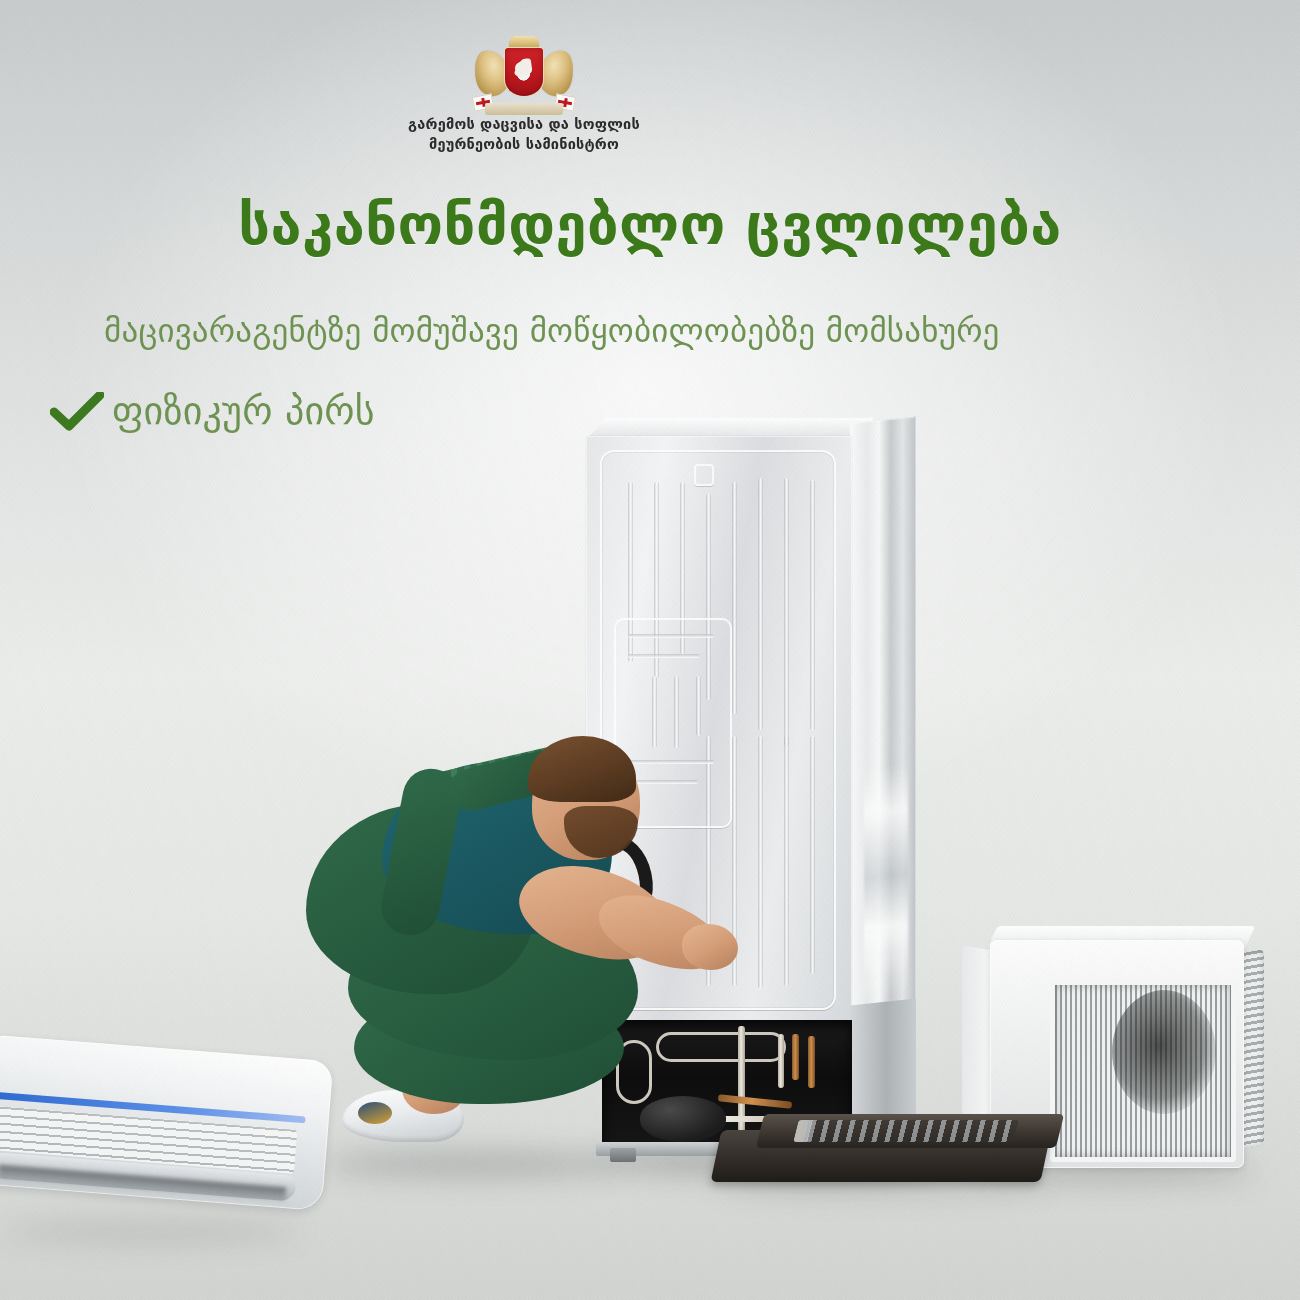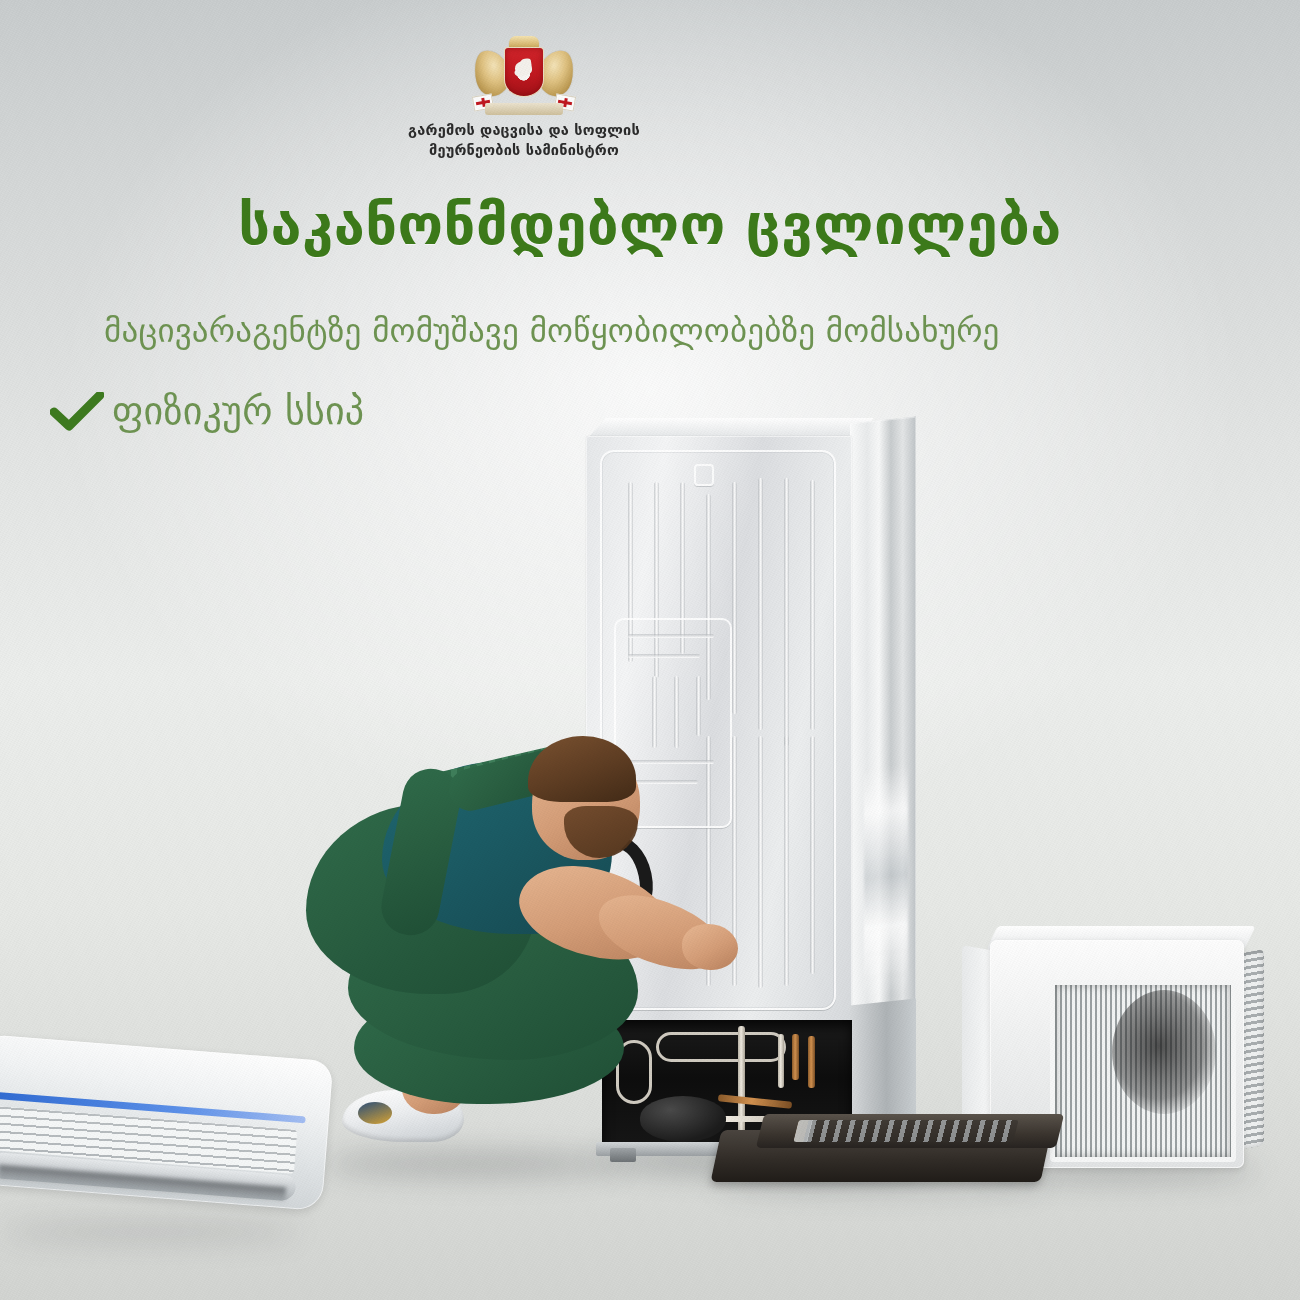--- a/index.html
+++ b/index.html
@@ -121,21 +121,21 @@
     position:absolute; left:50%; top:46%; transform:translate(-50%,-50%) rotate(-6deg);
     width:20px; height:21px;
   }
   .crest-small .rider:after{
     content:""; position:absolute; left:1px; top:3px; width:16px; height:13px;
     background:#f4f1ec; border-radius:55% 45% 40% 60%;
     box-shadow:3px -5px 0 -3px #f4f1ec, -4px 4px 0 -3px #f4f1ec;
   }
 
   .logo-caption{
-    margin-top:6px; font-size:14.5px; font-weight:bold; letter-spacing:.2px;
+    font-size:14.5px; font-weight:bold; letter-spacing:.2px;
     color:#2b2b2b; line-height:1.38; white-space:pre-line;
   }
   .logo-center .logo-caption{ margin-top:4px; }
 
   
   .headline{
     position:absolute; top:196px; left:0; width:100%; text-align:center; z-index:30;
     font-size:56px; font-weight:bold; letter-spacing:.5px;
     color:#3c7a1a; line-height:1.05;
     text-shadow:0 1px 0 rgba(255,255,255,.6);
@@ -470,21 +470,21 @@
   <div class="subhead">მაცივარაგენტზე მომუშავე მოწყობილობებზე მომსახურე</div>
 
   <div class="bullets">
 
     <div class="bullet">
       <span class="bullet-check">
         <svg viewBox="0 0 54 40" xmlns="http://www.w3.org/2000/svg">
           <path d="M4 20 L19 34 L50 3" fill="none" stroke="#3d7a1f" stroke-width="9" stroke-linecap="round" stroke-linejoin="round"></path>
         </svg>
       </span>
-      <span class="bullet-text">ფიზიკურ სსიპ</span>
+      <span class="bullet-text">ფიზიკურ პირს</span>
     </div>
 
   </div>
 
   <div class="scene">
 
     <div class="shadow sh-fridge"></div>
     <div class="shadow sh-tech"></div>
     <div class="shadow sh-acout"></div>
     <div class="shadow sh-acin"></div>

